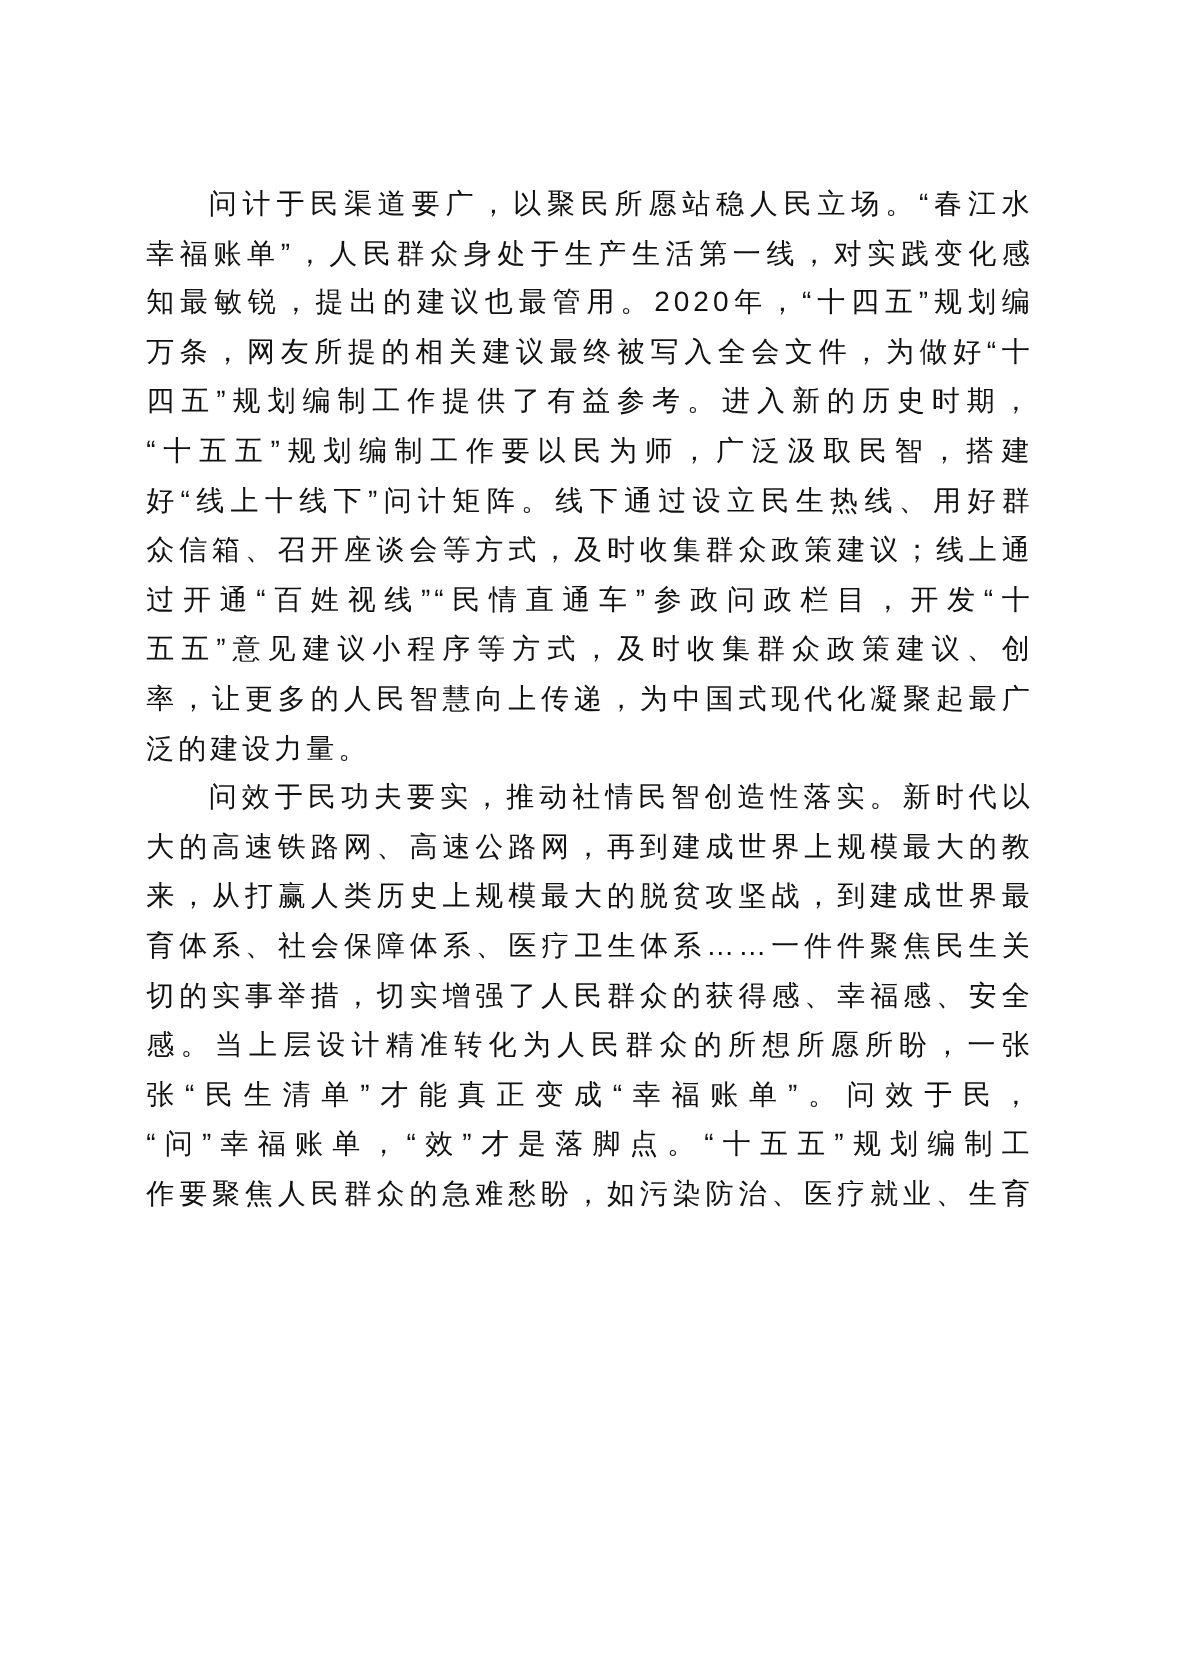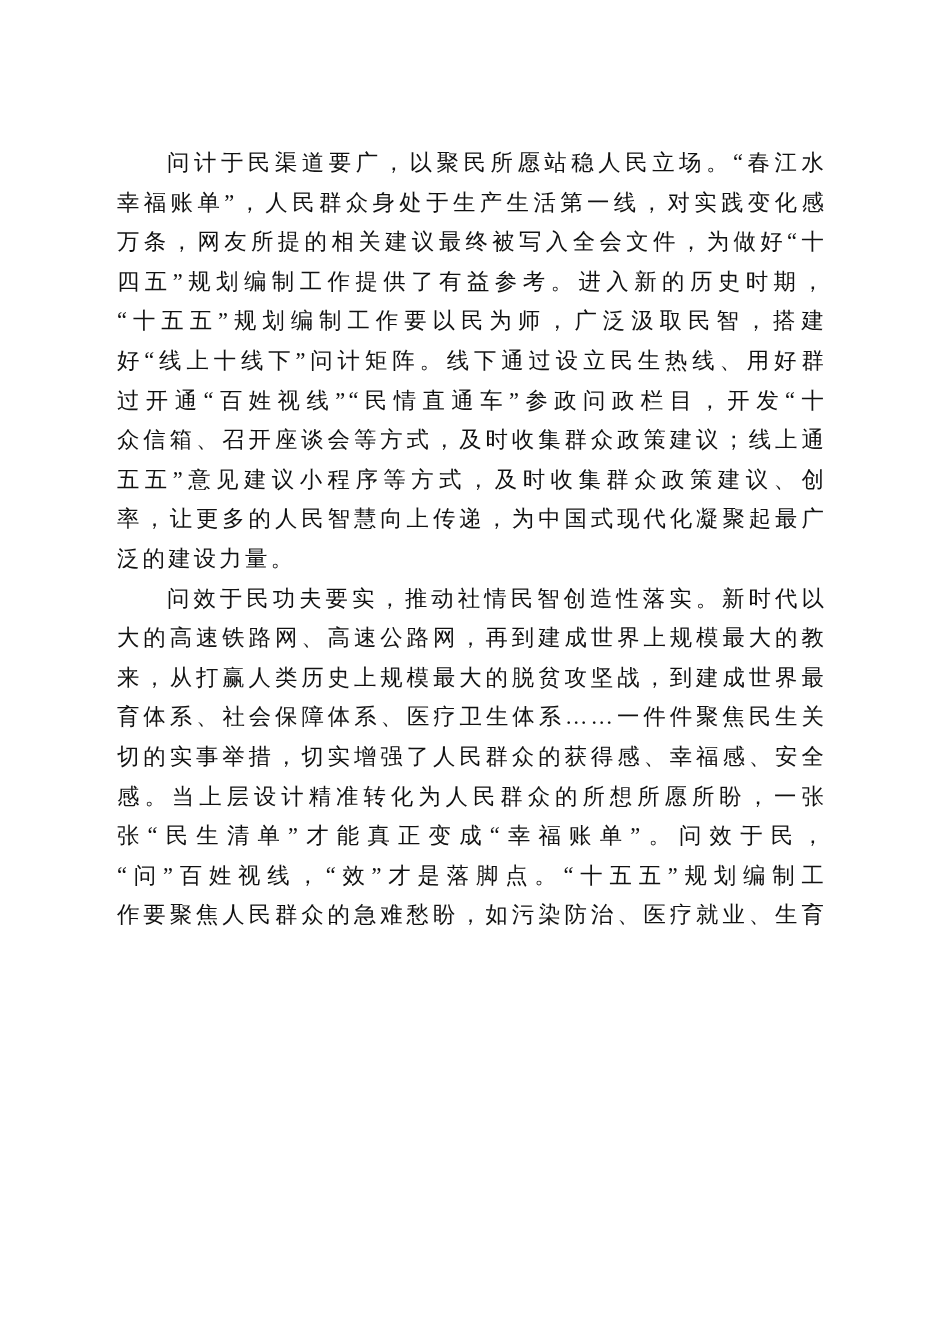--- a/index.html
+++ b/index.html
@@ -12,21 +12,21 @@
       height: 1344px;
       position: relative;
       overflow: hidden;
     }
     .page {
       position: absolute;
       left: 117px;
       top: 143px;
       width: 710px;
       color: #111111;
-      font-family: Liberation Serif, serif;
+      font-family: Liberation Sans, sans-serif;
       font-size: 22.4px;
       letter-spacing: 3.2px;
     }
     .line {
       height: 39.6px;
       line-height: 39.6px;
       white-space: nowrap;
       text-align: justify;
       text-align-last: justify;
     }
@@ -37,34 +37,35 @@
       padding-left: 50px;
     }
   </style>
 </head>
 <body>
 
 <div class="page">
   <div class="paragraph">
     <div class="line indent">问计于民渠道要广，以聚民所愿站稳人民立场。“春江水</div>
     <div class="line">幸福账单”，人民群众身处于生产生活第一线，对实践变化感</div>
+    <div class="line">知最敏锐，提出的建议也最管用。2020年，“十四五”规划编</div>
     <div class="line">万条，网友所提的相关建议最终被写入全会文件，为做好“十</div>
     <div class="line">四五”规划编制工作提供了有益参考。进入新的历史时期，</div>
     <div class="line">“十五五”规划编制工作要以民为师，广泛汲取民智，搭建</div>
     <div class="line">好“线上十线下”问计矩阵。线下通过设立民生热线、用好群</div>
+    <div class="line">众信箱、召开座谈会等方式，及时收集群众政策建议；线上通</div>
     <div class="line">过开通“百姓视线”“民情直通车”参政问政栏目，开发“十</div>
-    <div class="line">众信箱、召开座谈会等方式，及时收集群众政策建议；线上通</div>
     <div class="line">五五”意见建议小程序等方式，及时收集群众政策建议、创</div>
     <div class="line">率，让更多的人民智慧向上传递，为中国式现代化凝聚起最广</div>
     <div class="line last">泛的建设力量。</div>
   </div>
   <div class="paragraph">
     <div class="line indent">问效于民功夫要实，推动社情民智创造性落实。新时代以</div>
     <div class="line">大的高速铁路网、高速公路网，再到建成世界上规模最大的教</div>
     <div class="line">来，从打赢人类历史上规模最大的脱贫攻坚战，到建成世界最</div>
     <div class="line">育体系、社会保障体系、医疗卫生体系……一件件聚焦民生关</div>
     <div class="line">切的实事举措，切实增强了人民群众的获得感、幸福感、安全</div>
     <div class="line">感。当上层设计精准转化为人民群众的所想所愿所盼，一张</div>
     <div class="line">张“民生清单”才能真正变成“幸福账单”。问效于民，</div>
-    <div class="line">“问”百姓视线，“效”才是落脚点。“十五五”规划编制工</div>
+    <div class="line">“问”幸福账单，“效”才是落脚点。“十五五”规划编制工</div>
     <div class="line">作要聚焦人民群众的急难愁盼，如污染防治、医疗就业、生育</div>
   </div>
 </div>
 
 </body></html>

